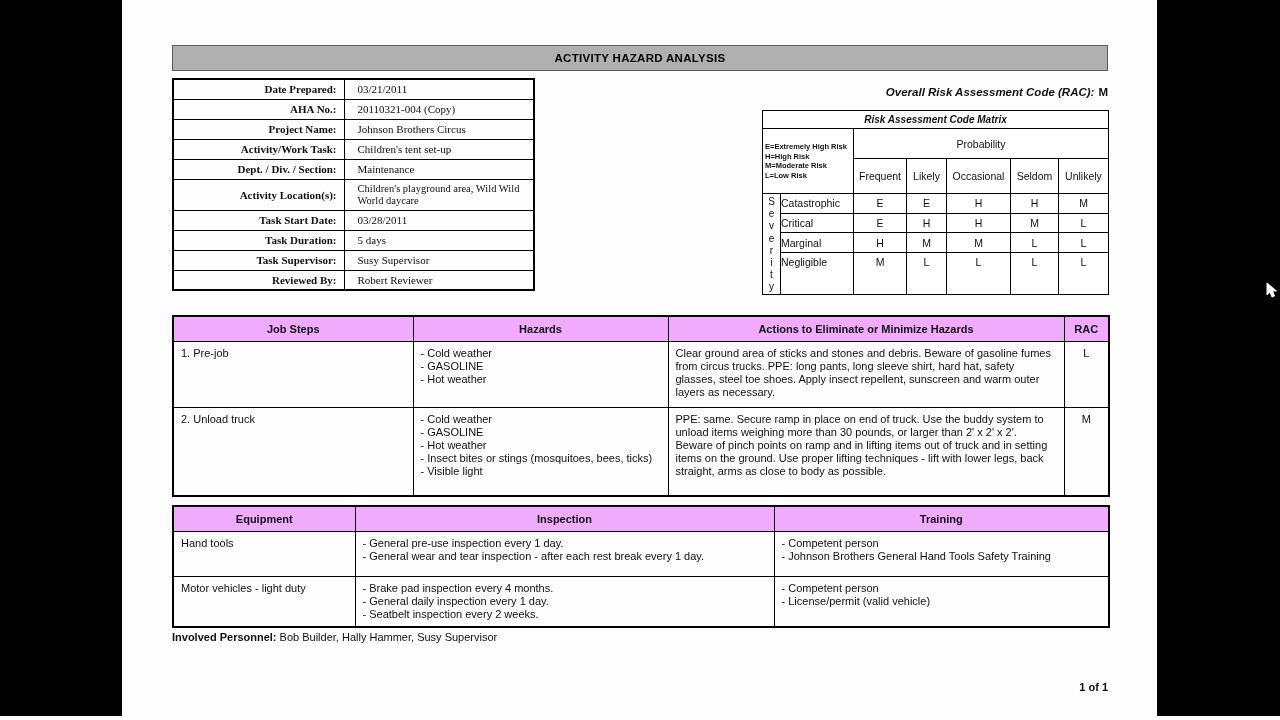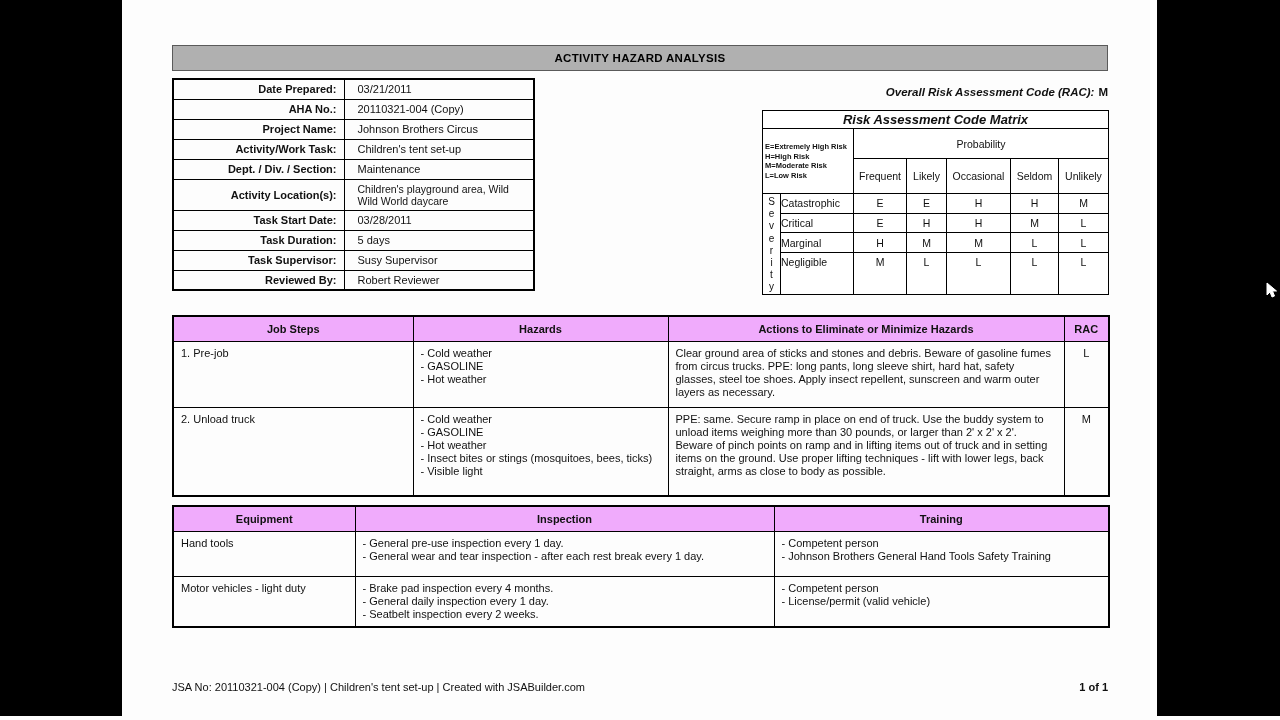--- a/index.html
+++ b/index.html
@@ -9,38 +9,38 @@
   .letterbox { position:absolute; top:0; height:716px; background:#000; }
   #bar-left { left:0; width:122px; }
   #bar-right { left:1157px; width:123px; }
 
   
   #title-bar { position:absolute; left:172px; top:45px; width:936px; height:26px;
     background:#b0b0b0; border:1px solid #5a5a5a; display:flex; align-items:center; justify-content:center;
     font-weight:bold; font-size:11.5px; letter-spacing:.3px; color:#000; }
 
   
-  #info-table { position:absolute; left:172px; top:78px; border-collapse:collapse; table-layout:fixed; }
+  #info-table { position:absolute; left:172px; top:78px; border-collapse:collapse; table-layout:fixed;font-family:Liberation Serif, serif; }
   #info-table { border:2px solid #000; }
   #info-table th, #info-table td { border:1px solid #000; font-size:11px; vertical-align:middle; }
   #info-table th { width:171px; text-align:right; padding:2px 7px 2px 2px; font-weight:bold; white-space:nowrap; }
   #info-table td { width:190px; text-align:left; padding:2px 4px 2px 13px; }
   #info-table tr { height:20px; }
   #info-table tr.tall { height:31px; }
   #info-table tr.tall td { font-size:10.5px; line-height:12px; }
 
   
   #overall-rac { position:absolute; left:700px; top:86px; width:408px; text-align:right; font-size:11.5px; }
   #overall-rac .lbl { font-weight:bold; font-style:italic; }
   #overall-rac .val { font-weight:bold; padding-left:4px; }
 
   
   #matrix { position:absolute; left:762px; top:110px; border-collapse:collapse; table-layout:fixed; border:1px solid #000; }
   #matrix td { border:1px solid #000; background:#fff; font-size:10.5px; text-align:center; vertical-align:middle; }
-  #matrix .m-title td { font-weight:bold; font-style:italic; font-size:13px; height:18px; }
+  #matrix .m-title td { font-weight:bold; font-style:italic; font-size:10px; height:18px; }
   #matrix .legend { font-size:7.5px; font-weight:bold; text-align:left; padding:13px 2px; line-height:9.5px; white-space:pre-line; vertical-align:middle; }
   #matrix .prob { height:18px; }
   #matrix .mcol { height:21px; }
   #matrix .sev { font-size:10px; line-height:12.2px; vertical-align:top; padding-top:2px; white-space:pre-line; }
   #matrix .sevlab { text-align:left; padding-right:8px; }
   #matrix tr.mrow { height:19px; }
   #matrix tr.mrow-last { height:40px; }
   #matrix tr.mrow-last td { vertical-align:top; padding-top:3px; }
 
   
@@ -263,22 +263,24 @@
         <td>Motor vehicles - light duty</td>
         <td class="lines">- Brake pad inspection every 4 months.
 - General daily inspection every 1 day.
 - Seatbelt inspection every 2 weeks.</td>
         <td class="lines">- Competent person
 - License/permit (valid vehicle)</td>
       </tr>
     </tbody>
   </table>
 
-
-  <div id="footer-left">JSA No: 20110321-004 (Copy) | Children's tent set-up | Created with JSABuilder.com</div>
+  <div id="personnel">
+    <span class="lbl">Involved Personnel:</span><span> Bob Builder, Hally Hammer, Susy Supervisor</span>
+  </div>
+
   <div id="footer-right">1 of 1</div>
 
   <div id="cursor">
     <svg width="16" height="20" viewBox="0 0 16 20">
       <path d="M3 2 L3 14 L6 11 L8 16 L10.5 15 L8.5 10 L12.5 10 Z" fill="#ffffff" stroke="#ffffff" stroke-width="1"></path>
     </svg>
   </div>
 
 </div>
 

